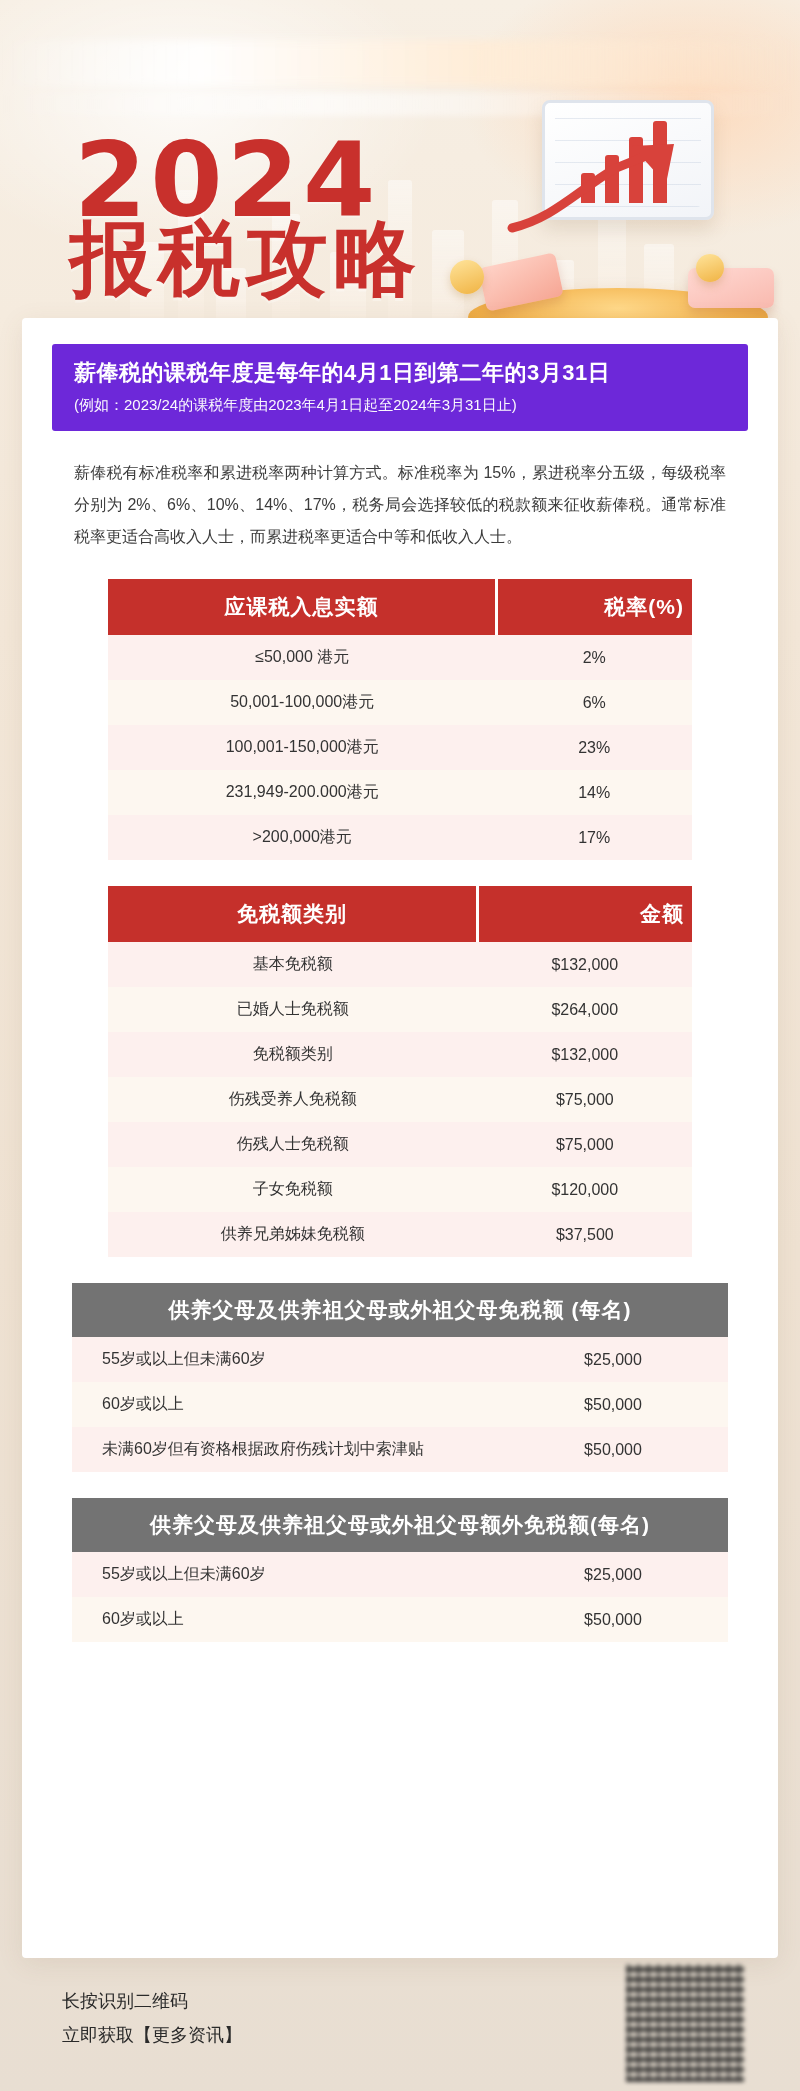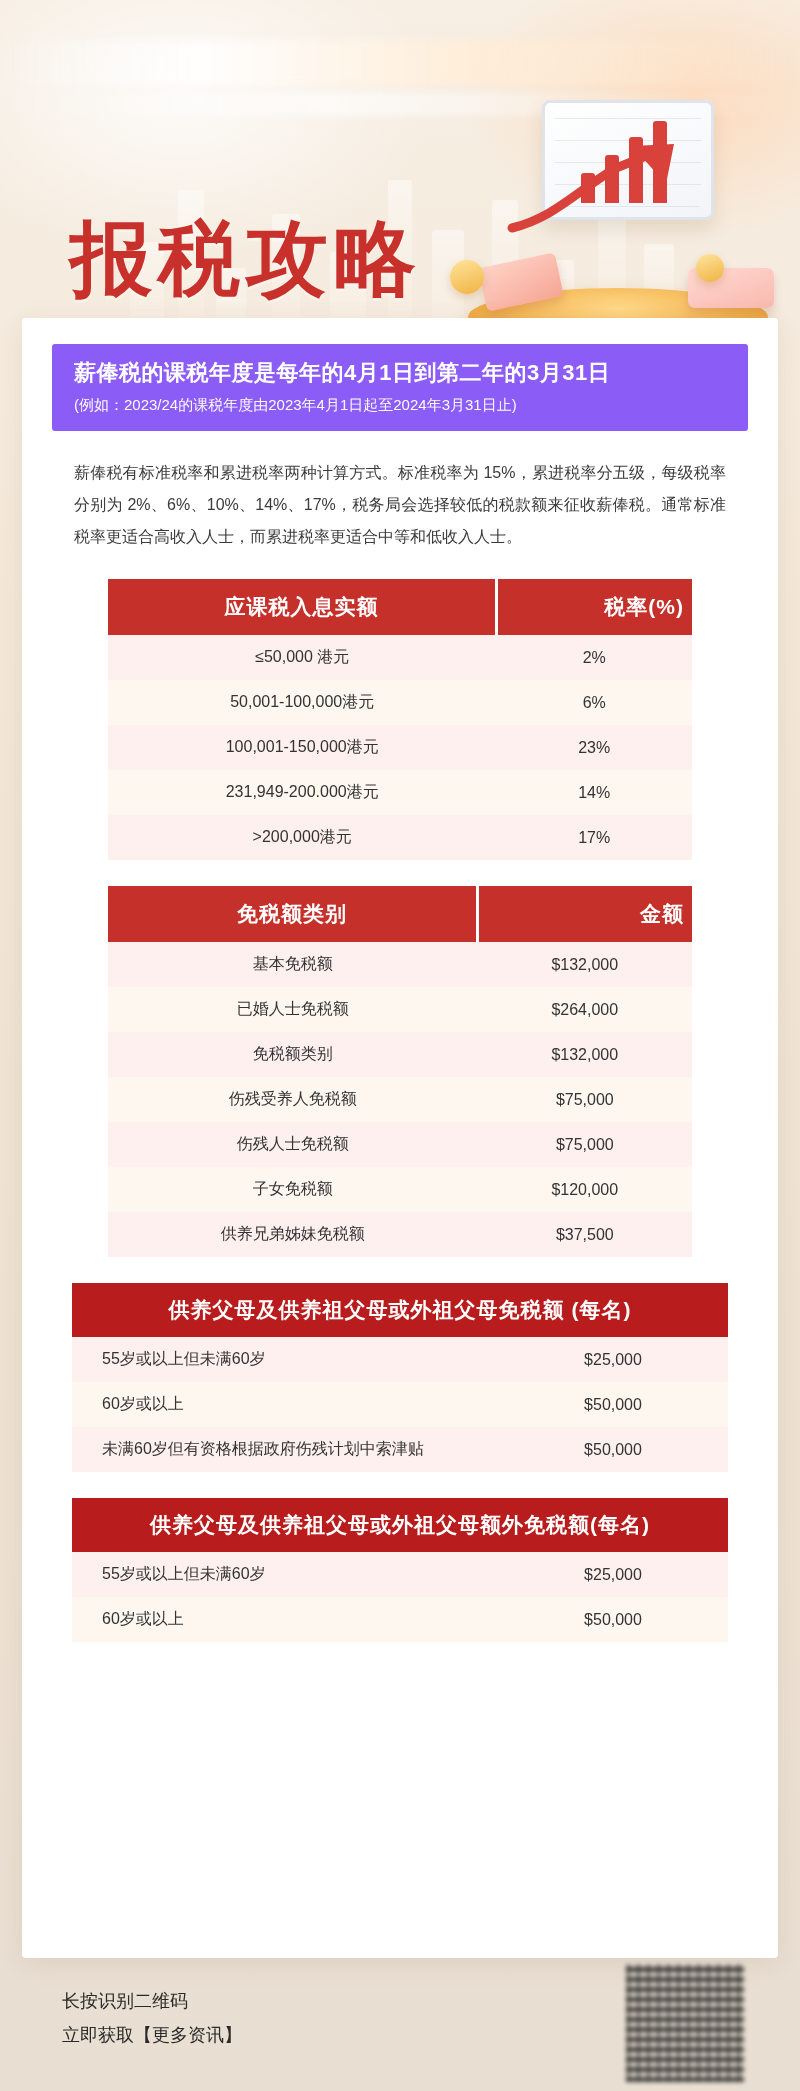--- a/index.html
+++ b/index.html
@@ -104,21 +104,21 @@
 
   
   .card {
     position: absolute; left: 22px; top: 318px; width: 756px; height: 1640px;
     background: #ffffff; border-radius: 4px;
     box-shadow: 0 6px 26px rgba(120,90,60,.10);
   }
 
   .banner {
     margin: 26px 30px 0 30px;
-    background: #8b5cf6; color: #fff; border-radius: 3px;
+    background: #6d28d9; color: #fff; border-radius: 3px;
     padding: 14px 38px 16px 22px;
   }
   .banner-title { font-size: 22px; font-weight: 700; letter-spacing: .5px; }
   .banner-sub { font-size: 15px; margin-top: 8px; opacity: .97; }
 
   .intro {
     margin: 26px 52px 0 52px;
     font-size: 16px; line-height: 2.0; color: #3b3b3b; text-align: justify;
   }
 
@@ -129,21 +129,21 @@
   }
   table.t th:last-child { border-right: none; text-align: right; }
   table.t td {
     font-size: 16px; color: #333; text-align: center; padding: 12px 20px;
   }
   table.t tbody tr:nth-child(odd) { background: #fdf0ee; }
   table.t tbody tr:nth-child(even) { background: #fdf7f0; }
 
   .fullbar {
     width: 656px; margin: 26px auto 0 auto;
-    background: #b91c1c; color: #fff; text-align: center;
+    background: #737373; color: #fff; text-align: center;
     font-size: 21px; font-weight: 700; padding: 13px 8px; letter-spacing: 1px;
   }
   table.t2 { width: 656px; margin: 0 auto; border-collapse: collapse; }
   table.t2 td { font-size: 16px; color: #333; padding: 12px 6px; }
   table.t2 td.lbl { text-align: left; padding-left: 30px; }
   table.t2 td.val { text-align: center; width: 230px; }
   table.t2 tr:nth-child(odd) { background: #fdf0ee; }
   table.t2 tr:nth-child(even) { background: #fdf7f0; }
 
   
@@ -200,20 +200,21 @@
       <svg class="arrow" viewBox="0 0 190 96">
         <path d="M6 88 C 48 78, 72 50, 110 28 L 150 12" fill="none" stroke="#d8423b" stroke-width="9" stroke-linecap="round"></path>
         <path d="M126 6 L 168 4 L 160 44 Z" fill="#d8423b"></path>
       </svg>
       <div class="note"></div>
       <div class="card-pink"></div>
       <div class="coin" style="left:4px; bottom:52px; width:34px; height:34px;"></div>
       <div class="coin" style="left:250px; bottom:64px; width:28px; height:28px;"></div>
     </div>
 
+    <div class="hero-year">2024</div>
     <div class="hero-title">报税攻略</div>
   </div>
 
   <div class="card">
 
     <div class="banner">
       <div class="banner-title">薪俸税的课税年度是每年的4月1日到第二年的3月31日</div>
       <div class="banner-sub">(例如：2023/24的课税年度由2023年4月1日起至2024年3月31日止)</div>
     </div>
 

